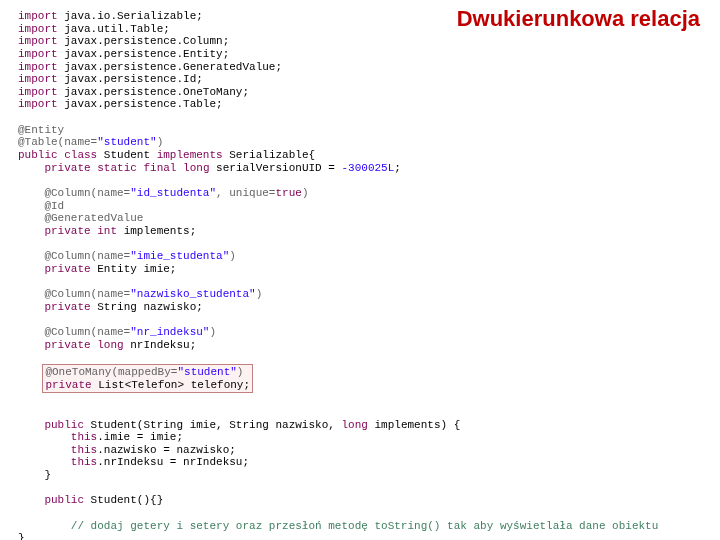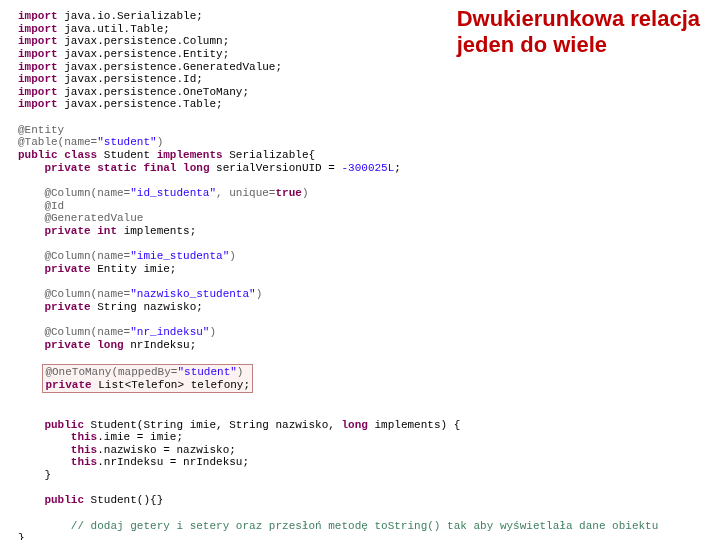--- a/index.html
+++ b/index.html
@@ -20,41 +20,40 @@
     color: #000;
   }
   .title {
     position: absolute;
     top: 6px;
     right: 20px;
     font-family: Arial, sans-serif;
     font-size: 22px;
     font-weight: bold;
     color: #c00000;
-    text-align: left;
+    text-align: center;
     line-height: 1.2;
   }
-  .kw { color: #7f0055; font-weight: bold; }
+  .kw { color: #7f0055; font-weight: normal; }
   .str { color: #2a00ff; }
   .comment { color: #3f7f5f; }
   .ann { color: #646464; }
   .highlight-box {
     border: 1px solid #c08080;
     background: #fdf2f2;
     padding: 1px 2px;
     display: inline-block;
     margin-left: -2px;
   }
 </style>
 </head>
 <body>
 
 <div class="title">
   <span>Dwukierunkowa relacja</span><br>
-  <span>jeden do wiele</span>
 </div>
 
 <div class="code-area"><span class="kw">import</span><span> java.io.Serializable;</span>
 <span class="kw">import</span><span> java.util.Table;</span>
 <span class="kw">import</span><span> javax.persistence.Column;</span>
 <span class="kw">import</span><span> javax.persistence.Entity;</span>
 <span class="kw">import</span><span> javax.persistence.GeneratedValue;</span>
 <span class="kw">import</span><span> javax.persistence.Id;</span>
 <span class="kw">import</span><span> javax.persistence.OneToMany;</span>
 <span class="kw">import</span><span> javax.persistence.Table;</span>

